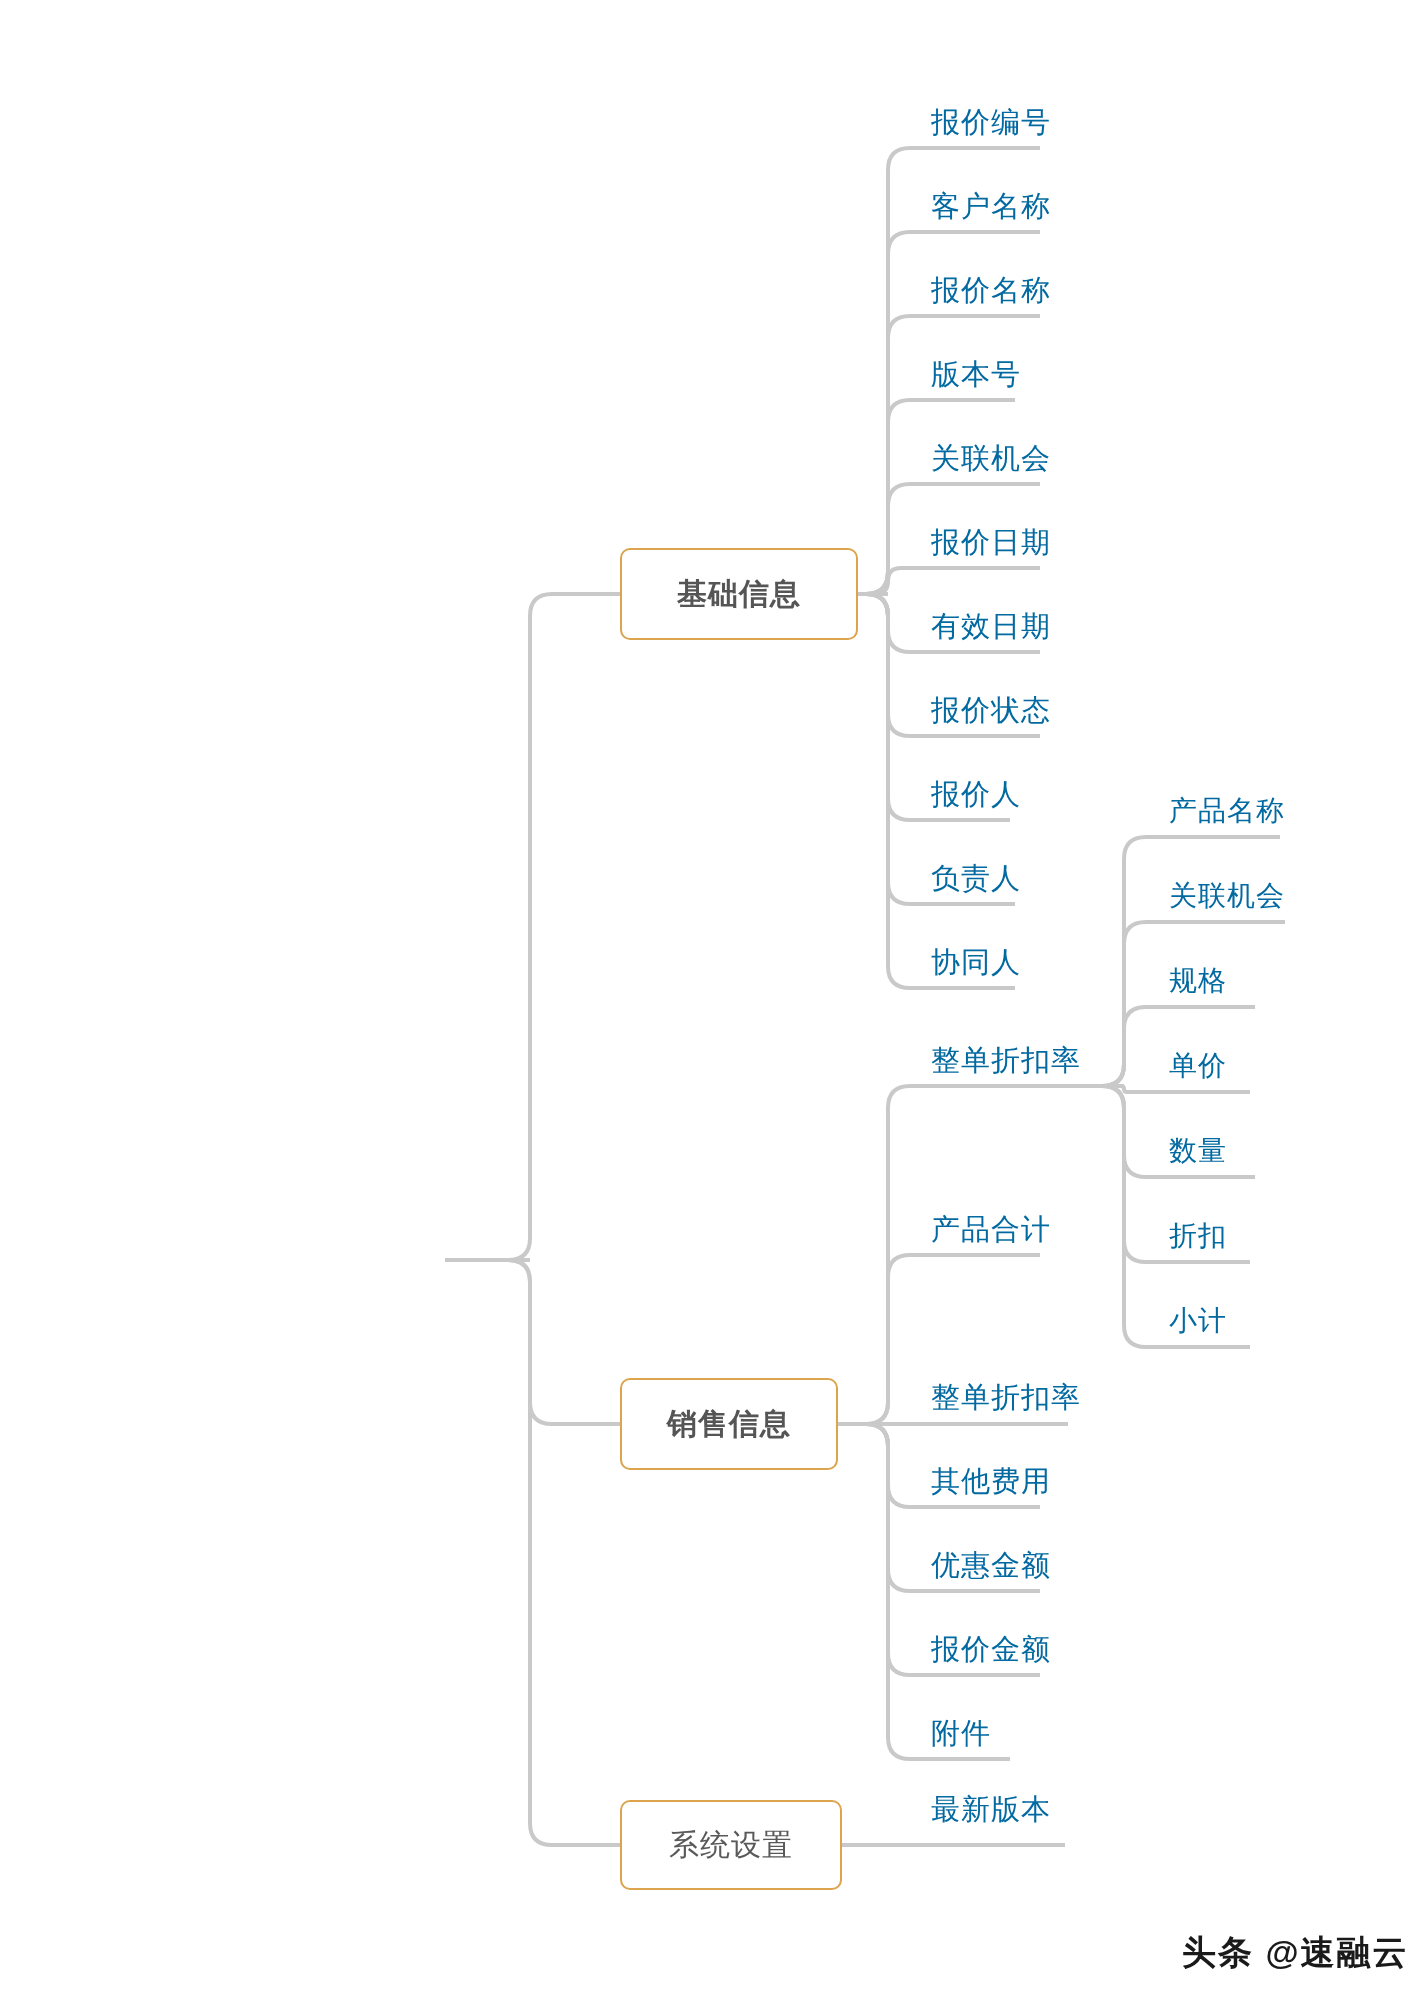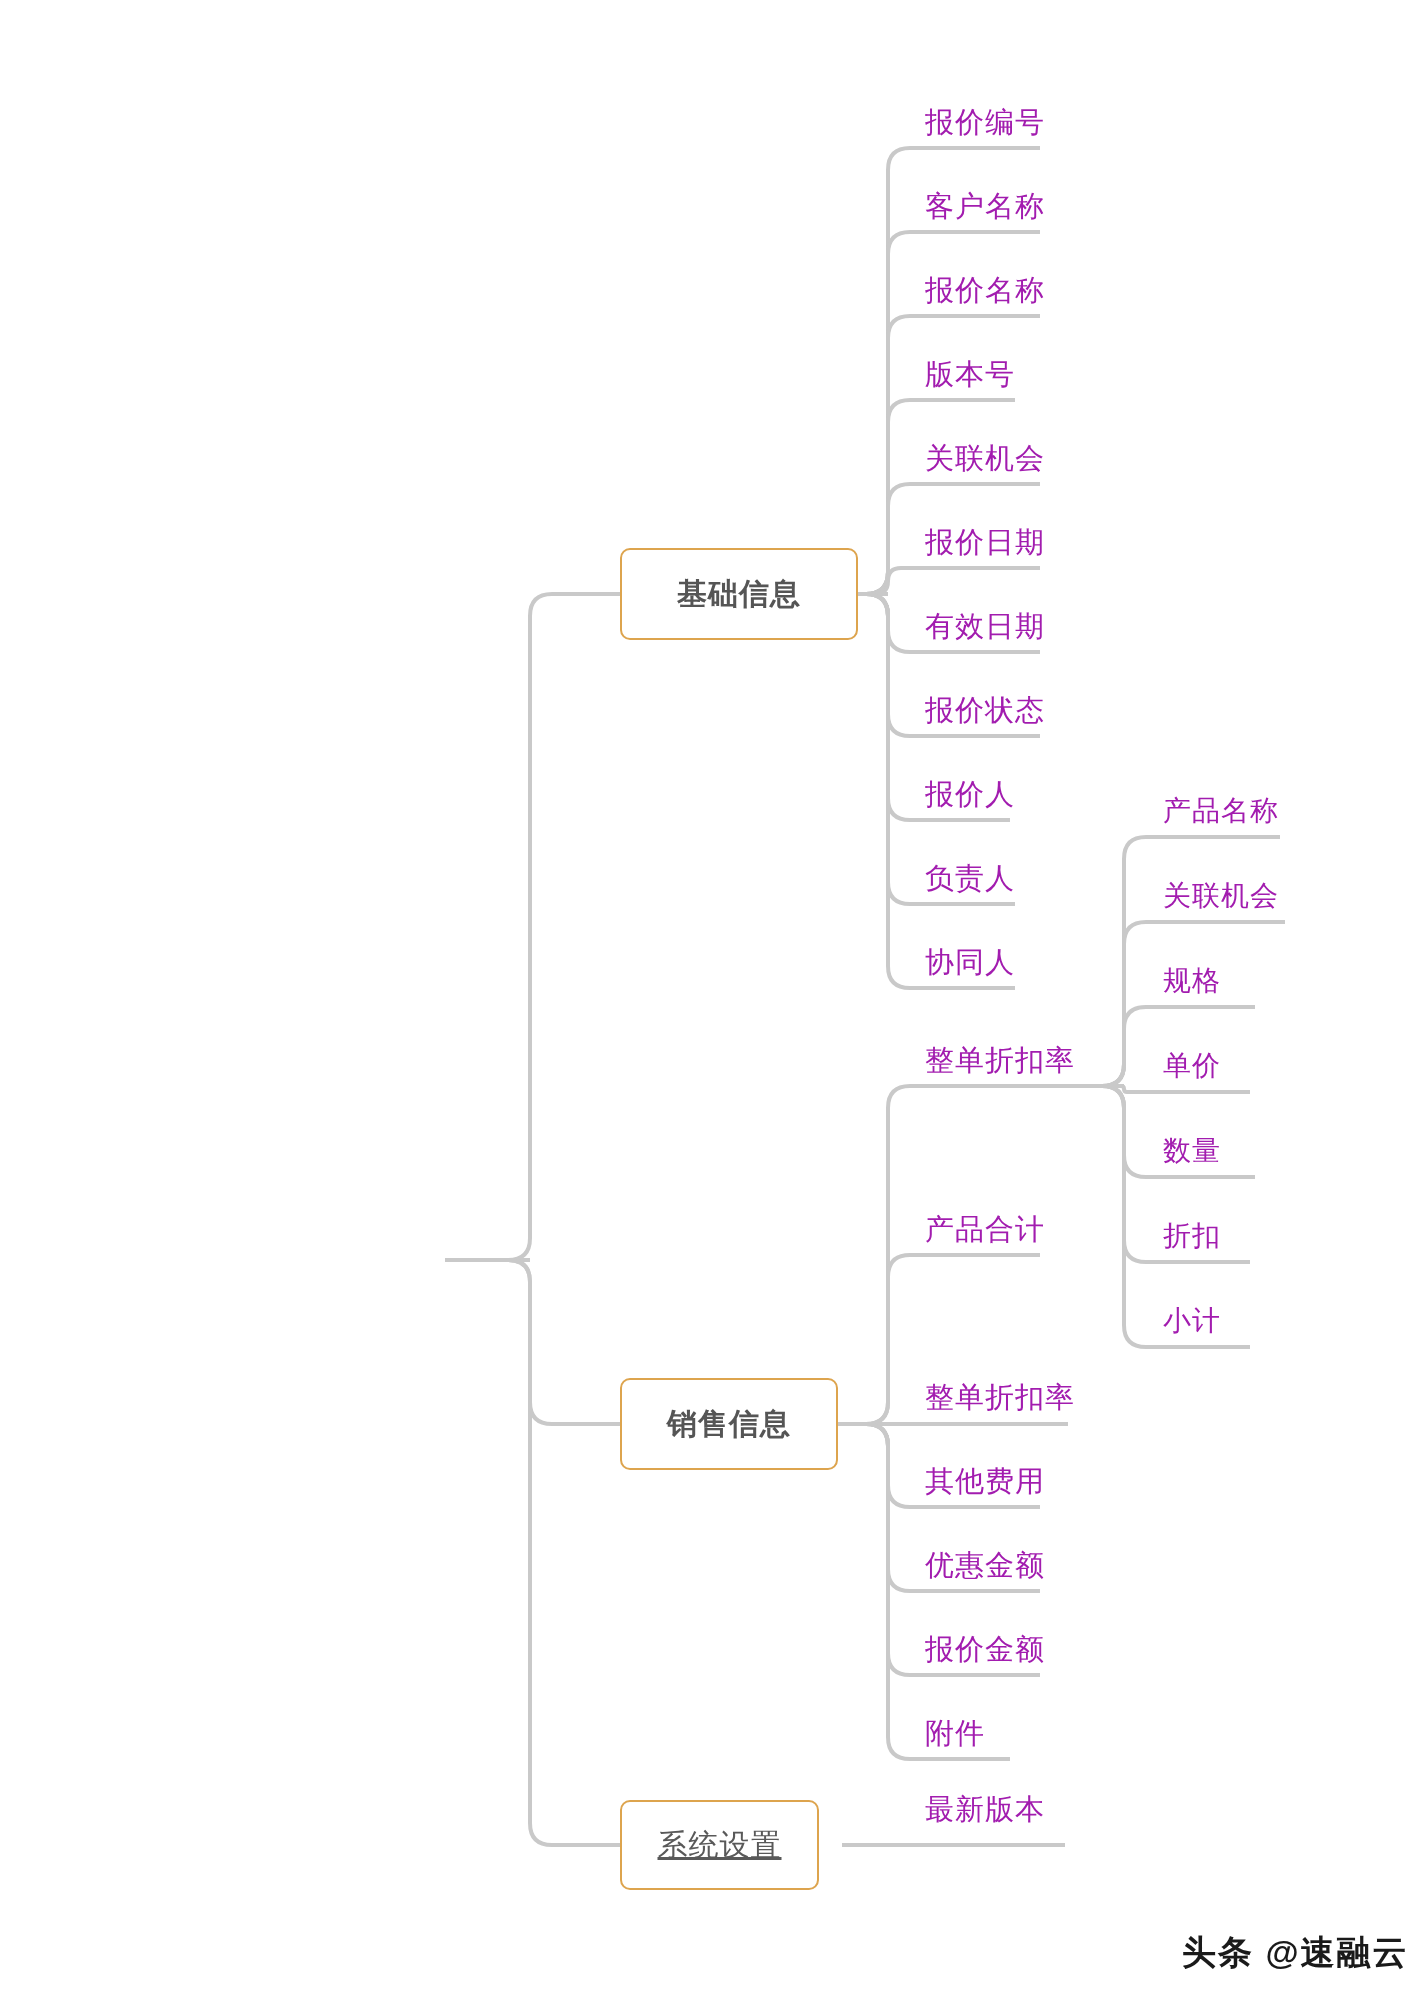--- a/index.html
+++ b/index.html
@@ -34,25 +34,26 @@
     font-size:30px;
     letter-spacing:1px;
     white-space:nowrap;
     box-sizing:border-box;
   }
   .branch-node.bold{font-weight:bold;color:#555555;}
 
   
   .leaf{
     position:absolute;
-    color:#a21caf;
+    color:#0369a1;
     font-size:29px;
     letter-spacing:1px;
     white-space:nowrap;
     line-height:1;
+    margin-left:6px;
   }
   .leaf.sub{font-size:28px;}
 
   
   .watermark{
     position:absolute;
     color:#1a1a1a;
     font-size:34px;
     font-weight:bold;
     letter-spacing:2px;
@@ -99,21 +100,21 @@
       <path d="M1124 1086 H1102 Q1124 1086 1124 1108 V1325 Q1124 1347 1146 1347 H1250" fill="none" stroke="#C9C9C9" stroke-width="4" stroke-linecap="butt" stroke-linejoin="round"></path>
       <path d="M842 1845 H1065" fill="none" stroke="#C9C9C9" stroke-width="4" stroke-linecap="butt" stroke-linejoin="round"></path>
     </svg>
 
   <div class="root-node" style="left:100px;top:1178px;width:345px;height:152px;">合同报价单</div>
 
   <div class="branch-node bold" style="left:620px;top:548px;width:238px;height:92px;">基础信息</div>
 
   <div class="branch-node bold" style="left:620px;top:1378px;width:218px;height:92px;">销售信息</div>
 
-  <div class="branch-node" style="left:620px;top:1800px;width:199px;height:90px;text-decoration:underline;">系统设置</div>
+  <div class="branch-node" style="left:620px;top:1800px;width:222px;height:90px;">系统设置</div>
 
   <div class="leaf" style="left:925px;top:108px;">报价编号</div>
   <div class="leaf" style="left:925px;top:192px;">客户名称</div>
   <div class="leaf" style="left:925px;top:276px;">报价名称</div>
   <div class="leaf" style="left:925px;top:360px;">版本号</div>
   <div class="leaf" style="left:925px;top:444px;">关联机会</div>
   <div class="leaf" style="left:925px;top:528px;">报价日期</div>
   <div class="leaf" style="left:925px;top:612px;">有效日期</div>
   <div class="leaf" style="left:925px;top:696px;">报价状态</div>
   <div class="leaf" style="left:925px;top:780px;">报价人</div>

